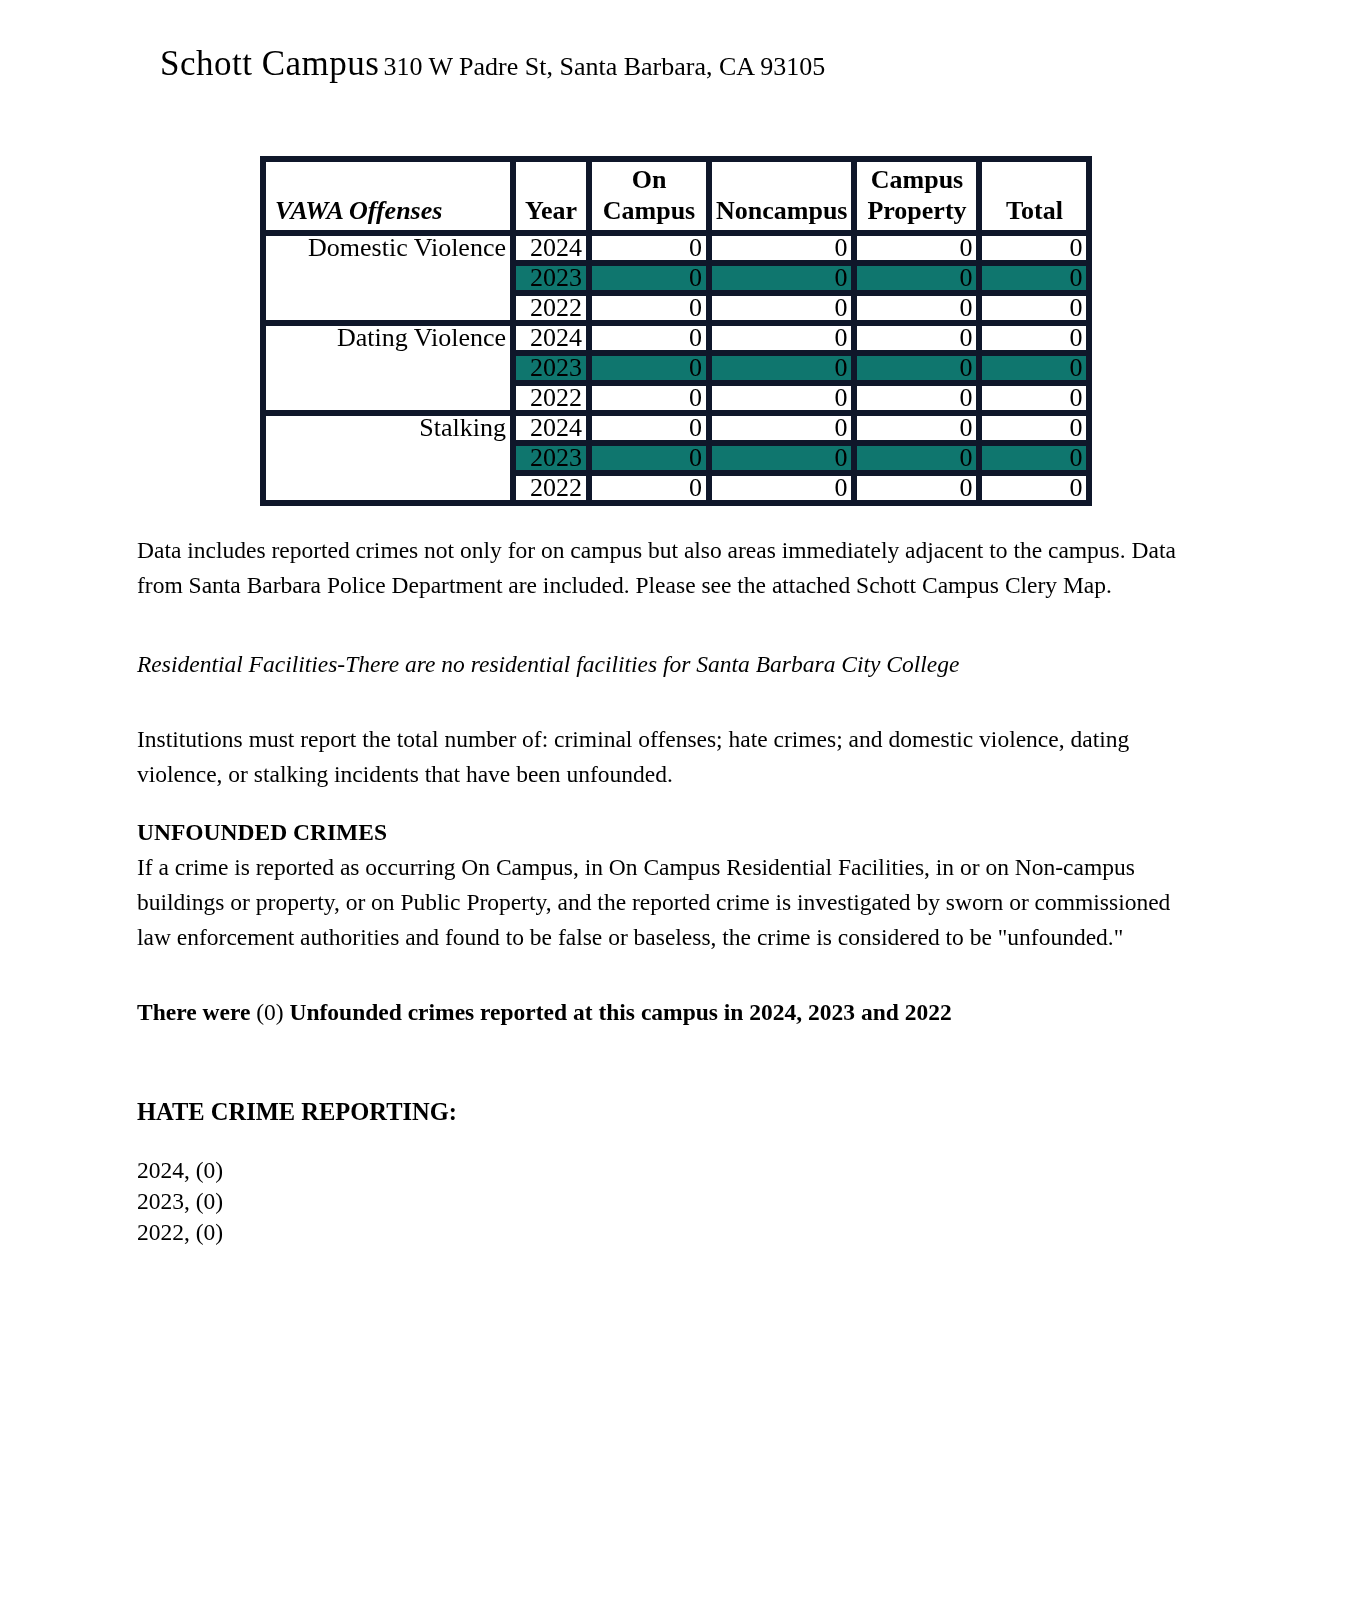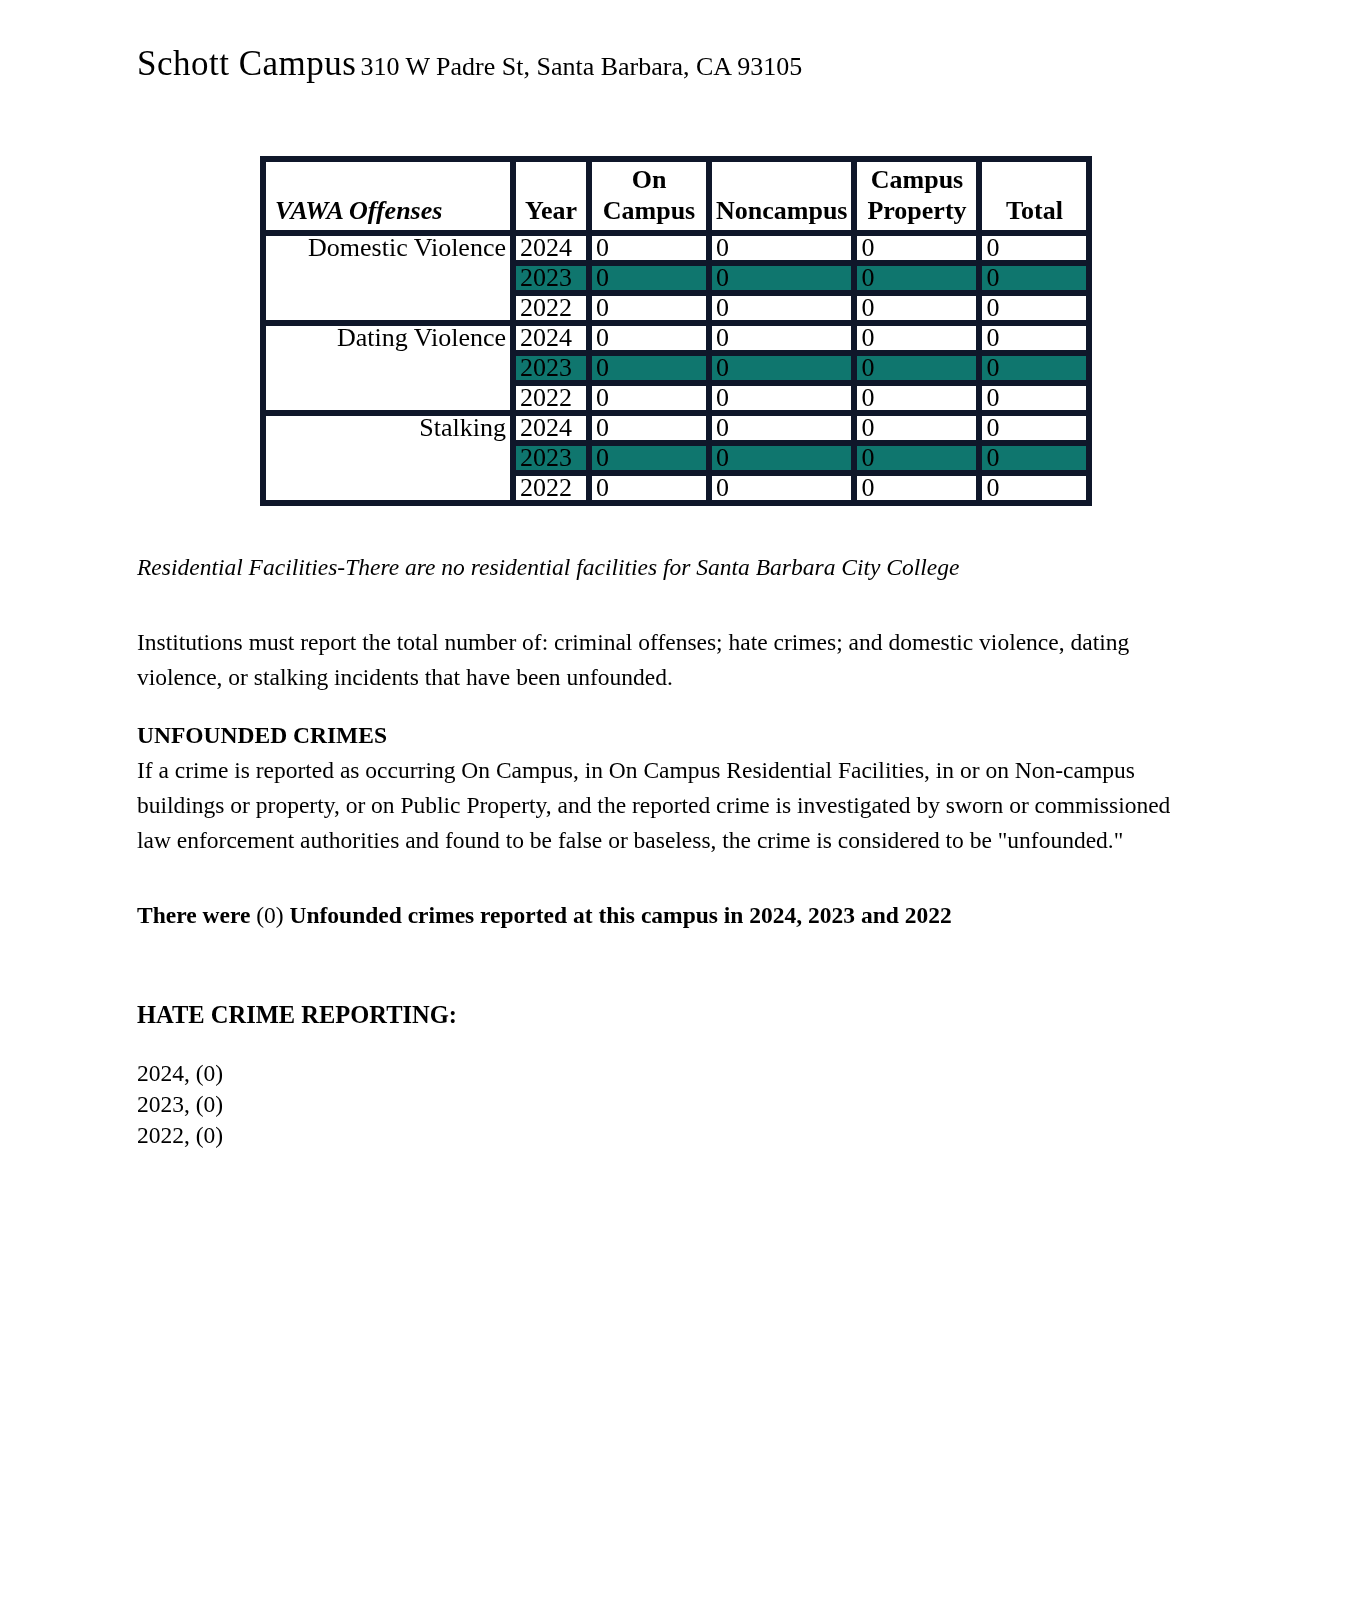--- a/index.html
+++ b/index.html
@@ -14,21 +14,21 @@
     width: 1366px;
     height: 1604px;
     background: #ffffff;
     overflow: hidden;
   }
   .content {
     padding: 44px 0 0 137px;
     width: 1048px;
   }
   
-  .title-line { white-space: nowrap; }
+  .title-line { white-space: nowrap; margin-left: 23px; }
   .doc-title  { font-size: 35px; letter-spacing: 0.5px; }
   .doc-address { font-size: 26px; }
 
   
   table.vawa {
     border-collapse: collapse;
     margin: 72px 0 0 123px;
     table-layout: fixed;
   }
   table.vawa th, table.vawa td {
@@ -41,21 +41,21 @@
     vertical-align: bottom;
     text-align: center;
     white-space: pre-line;
     line-height: 1.18;
     padding: 3px 4px 4px 4px;
     height: 44px;
     box-sizing: border-box;
   }
   table.vawa th.offense-h { text-align: left; padding-left: 9px; font-style: italic; }
   table.vawa td {
-    text-align: left;
+    text-align: right;
     height: 24.5px;
     padding: 0 4px;
     line-height: 24px;
     box-sizing: border-box;
   }
   table.vawa td.offense-cell {
     text-align: right;
     vertical-align: top;
     padding-left: 9px;
   }
@@ -174,20 +174,21 @@
         <tr>
           <td>2022</td>
           <td>0</td>
           <td>0</td>
           <td>0</td>
           <td>0</td>
         </tr>
       </tbody>
     </table>
 
+    <div class="para p-data">Data includes reported crimes not only for on campus but also areas immediately adjacent to the campus. Data from Santa Barbara Police Department are included.  Please see the attached Schott Campus Clery Map.</div>
 
     <div class="para p-residential">Residential Facilities-There are no residential facilities for Santa Barbara City College</div>
 
     <div class="para p-institutions">Institutions must report the total number of: criminal offenses; hate crimes; and domestic violence, dating violence, or stalking incidents that have been unfounded.</div>
 
     <div class="para p-unfounded">
       <div class="h-bold">UNFOUNDED CRIMES</div>
       <div>If a crime is reported as occurring On Campus, in On Campus Residential Facilities, in or on Non-campus buildings or property, or on Public Property, and the reported crime is investigated by sworn or commissioned law enforcement authorities and found to be false or baseless, the crime is considered to be "unfounded."</div>
     </div>
 

